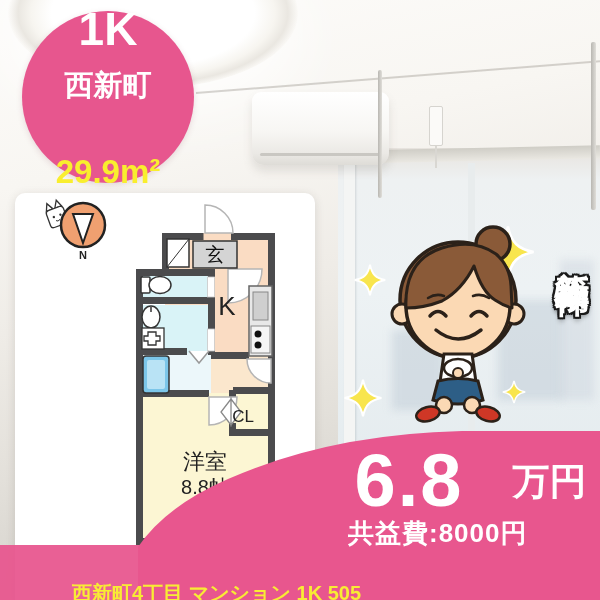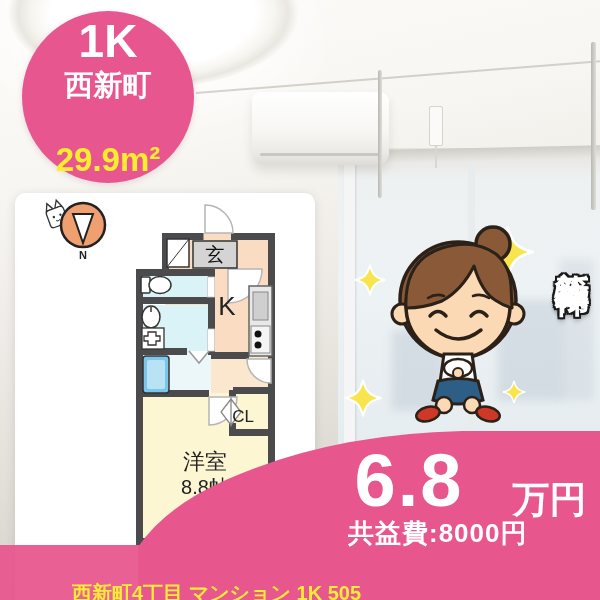--- a/index.html
+++ b/index.html
@@ -38,34 +38,34 @@
   .cb3{left:560px;top:260px;width:34px;height:140px;background:rgba(185,196,208,.3);}
   
   .plan-panel{position:absolute;left:15px;top:193px;width:300px;height:407px;background:#fff;
     border-radius:10px 10px 0 0;box-shadow:0 2px 10px rgba(60,55,50,.15);z-index:2;}
   .plan-panel svg{display:block;}
   
   .pink-overlay{position:absolute;left:0;top:0;width:600px;height:600px;z-index:3;}
   
   .badge{position:absolute;left:22px;top:11px;width:172px;height:172px;border-radius:50%;
     background:#e7568e;z-index:4;display:flex;flex-direction:column;align-items:center;
-    justify-content:center;gap:7px;text-align:center;box-shadow:0 2px 6px rgba(120,40,70,.15);}
+    justify-content:center;gap:19px;text-align:center;box-shadow:0 2px 6px rgba(120,40,70,.15);}
   .badge-layout{font-size:46px;font-weight:800;color:#fff;line-height:1;}
   .badge-town{font-size:29px;font-weight:800;color:#fff;line-height:1;}
   .badge-area{font-size:33px;font-weight:800;color:#f9ee2e;line-height:1;margin-top:36px;}
   
   .mascot{position:absolute;left:338px;top:202px;width:200px;height:232px;z-index:4;}
   
   .vertical-banner{position:absolute;left:550px;top:243px;width:44px;z-index:4;
     writing-mode:vertical-rl;text-orientation:upright;letter-spacing:4px;
     font-size:35px;font-weight:900;color:#fff;line-height:44px;
     text-shadow:-2px -2px 0 #1a1a1a,2px -2px 0 #1a1a1a,-2px 2px 0 #1a1a1a,2px 2px 0 #1a1a1a,
       -2px 0 0 #1a1a1a,2px 0 0 #1a1a1a,0 -2px 0 #1a1a1a,0 2px 0 #1a1a1a,0 4px 5px rgba(0,0,0,.4);}
   
-  .price-row{position:absolute;left:348px;top:444px;width:245px;display:flex;align-items:flex-end;
+  .price-row{position:absolute;left:348px;top:444px;width:245px;display:flex;align-items:center;
     justify-content:center;gap:13px;color:#fff;z-index:5;}
   .price-amount{font-size:74px;font-weight:800;line-height:1;letter-spacing:2px;}
   .price-unit{font-size:37px;font-weight:800;line-height:1;margin-left:36px;}
   .price-fee{position:absolute;left:348px;top:516px;width:245px;text-align:left;font-size:26px;
     font-weight:800;color:#fff;z-index:5;letter-spacing:1px;}
   .address{position:absolute;left:72px;top:580px;width:520px;font-size:20px;font-weight:800;
     color:#f8ec34;z-index:5;white-space:nowrap;}
 </style>
 </head>
 <body>

